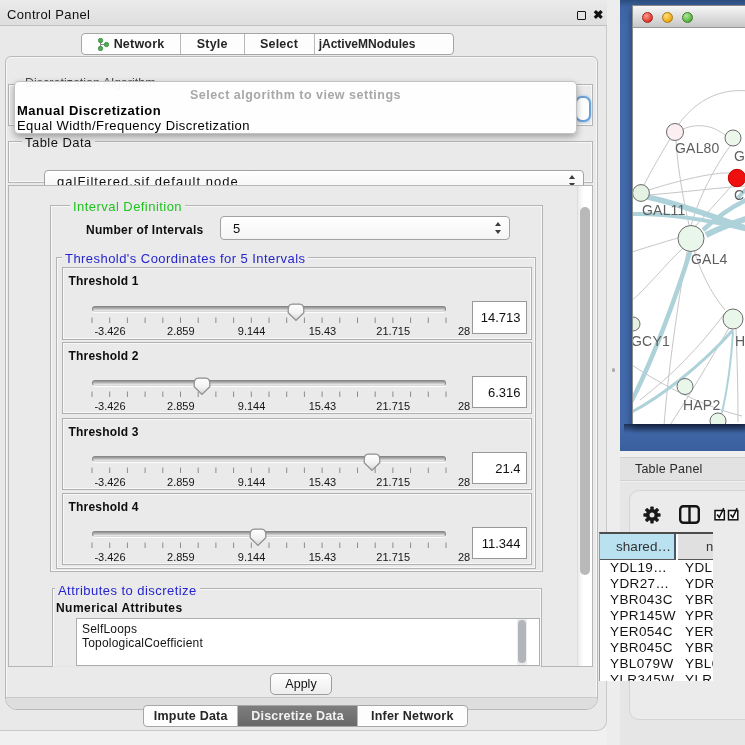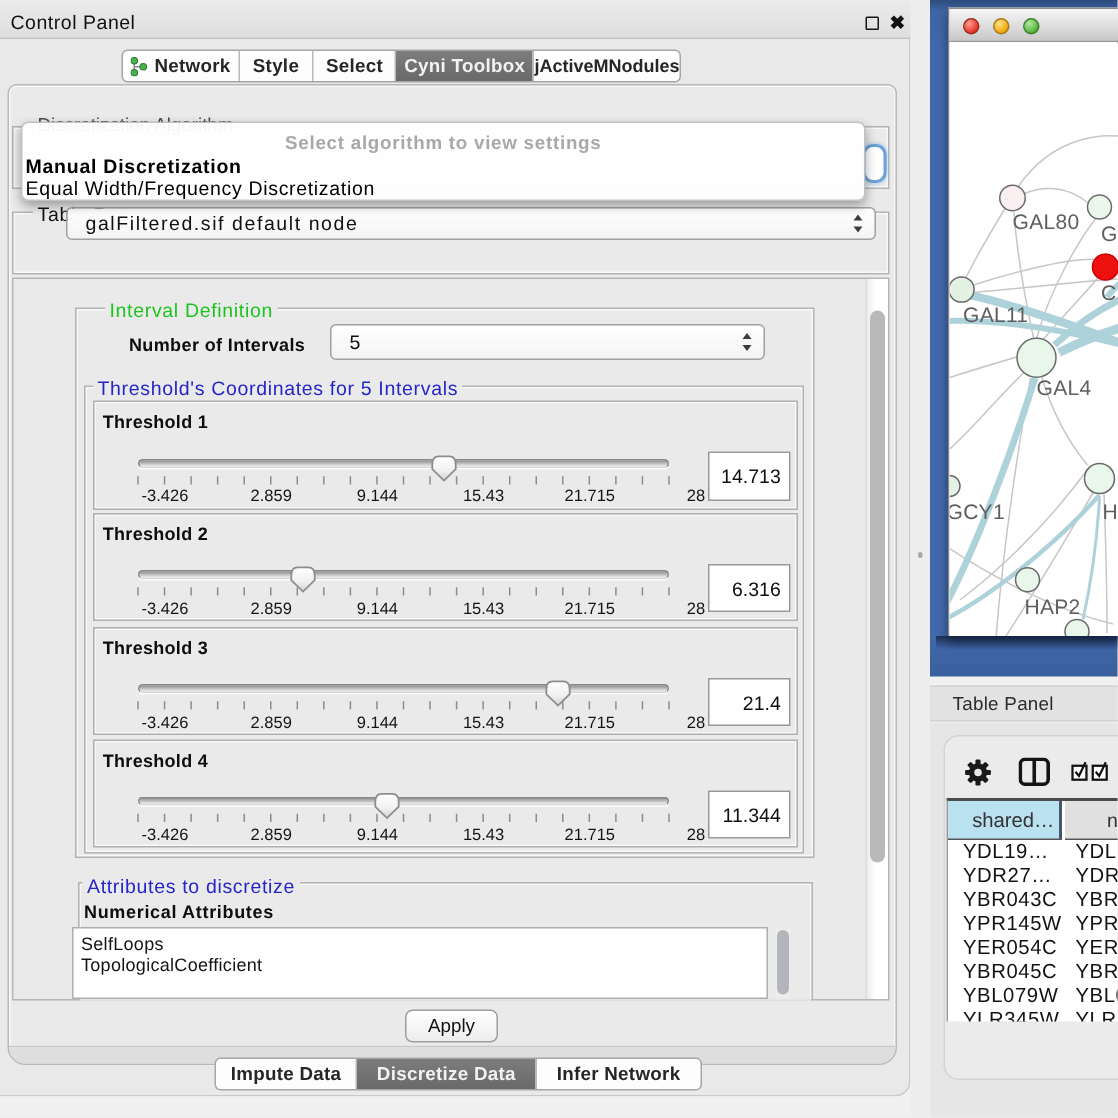--- a/index.html
+++ b/index.html
@@ -71,21 +71,21 @@
   background:linear-gradient(#8f8f8f,#b9b9b9 45%,#e2e2e2 85%,#f2f2f2); border:1px solid #888888; border-bottom-color:#d8d8d8;
   box-shadow:0 1px 0 rgba(255,255,255,0.9); }
 .tpanel .ticks { position:absolute; }
 .tpanel .tlab { position:absolute; top:57px; width:80px; text-align:center; font-size:11px; color:#141414;padding-left:36px; }
 .tpanel .thumb { position:absolute; }
 .tpanel .tval { position:absolute; left:408.5px; top:33px; width:55px; height:32.5px; background:#fff;
   border:1px solid #989898; font-size:13px; color:#101010; text-align:right;
   line-height:31px; padding-right:5px; }
 
 
-#attrlist { position:absolute; left:48px; top:618px; width:464px; height:48px; background:#fff;
+#attrlist { position:absolute; left:76px; top:618px; width:464px; height:48px; background:#fff;
   border:1px solid #aeaeae; overflow:hidden; font-size:12px; color:#141414; letter-spacing:0.2px; padding-top:2.5px; }
 #attrlist div { padding-left:5px; height:14.6px; line-height:14.6px; }
 #alsb { position:absolute; left:517px; top:619px; width:10px; height:46px; background:#ededed; }
 #alsb .th { position:absolute; left:1px; top:1px; width:8px; height:43px; background:#b2b6ba; border-radius:4px; }
 
 #applybtn { position:absolute; left:270px; top:673px; width:62px; height:22px;
   background:linear-gradient(#ffffff,#ededed); border:1px solid #9e9e9e; border-radius:5px;
   font-size:12.5px; color:#111; text-align:center; line-height:20px; }
 
 
@@ -100,21 +100,21 @@
 .light { position:absolute; top:5.5px; width:11px; height:11px; border-radius:50%; }
 #netcanvas { position:absolute; left:0; top:23px; width:113px; height:395px; background:#fff; overflow:hidden; }
 
 #tpbar { position:absolute; left:620px; top:457px; width:125px; height:24px; background:#e2e2e2;
   border-top:1px solid #d0d0d0; border-bottom:1px solid #d2d2d2; }
 #tpbar span { position:absolute; left:15px; top:4px; font-size:12.5px; color:#2a2a2a; letter-spacing:0.2px; }
 #tablearea { position:absolute; left:620px; top:482px; width:125px; height:263px; background:#e6e6e6; }
 #tpanelbox { position:absolute; left:629px; top:490px; width:130px; height:230px; background:#ebebeb;
   border:1px solid #d4d4d4; border-radius:10px; }
 
-#thetable { position:absolute; left:631px; top:532px; width:114px; height:149px; overflow:hidden;
+#thetable { position:absolute; left:599px; top:532px; width:114px; height:149px; overflow:hidden;
   border-left:1px solid #9a9a9a; border-top:2px solid #4c4c4c; background:#fff; }
 #thead1 { position:absolute; left:0; top:0; width:76px; height:26px; background:#b9e1f0;
   border-right:2px solid #47586b; border-bottom:1.5px solid #565656;
   font-size:13.5px; color:#333; text-align:center; line-height:25px; padding-left:13px; }
 #thead2 { position:absolute; left:78px; top:0; width:40px; height:26px; background:#e0e0e0;
   border-bottom:1.5px solid #565656; font-size:13px; color:#333; padding-left:28px; line-height:25px; }
 .trow { position:absolute; left:0; width:114px; height:16px; font-size:13.5px; line-height:16px; color:#131313; letter-spacing:0.4px; }
 .trow .tc1 { position:absolute; left:10px; }
 .trow .tc2 { position:absolute; left:85px; }
 #hsb { position:absolute; left:0px; top:162px; width:114px; height:13px; background:#fbfbfb; border-top:1px solid #d4d4d4; }
@@ -135,34 +135,33 @@
       <line x1="2.5" y1="3" x2="2.5" y2="10" stroke="#8a8a8a" stroke-width="1"></line>
       <line x1="2.5" y1="6.5" x2="8" y2="6.5" stroke="#8a8a8a" stroke-width="1"></line>
       <circle cx="2.5" cy="2.5" r="2.2" fill="#4caf50" stroke="#2e7d32" stroke-width="0.7"></circle>
       <circle cx="2.5" cy="10.5" r="2.2" fill="#4caf50" stroke="#2e7d32" stroke-width="0.7"></circle>
       <circle cx="8.5" cy="6.5" r="2.2" fill="#4caf50" stroke="#2e7d32" stroke-width="0.7"></circle>
     </svg>
     <span>Network</span>
     </div>
   <div class="seg" style="width:63.5px">Style</div>
   <div class="seg" style="width:70px">Select</div>
-  <div class="seg sel" style="width:117.5px">Cyni Toolbox</div>
   <div class="seg" style="width:105px;font-size:12px;letter-spacing:0px">jActiveMNodules</div>
 </div>
 
 <div id="mainpanel"></div>
 <div id="pfooter"></div>
 
 <div class="tbox" style="left:8px;top:84px;width:585px;height:42px"></div>
 <div id="dtitle">Discretization Algorithm</div>
 <div id="dfocus"></div>
 
 <div class="tbox" style="left:8px;top:141px;width:585px;height:42px"></div>
 <div class="tboxlab" style="left:22px;top:135px;color:#141414">Table Data</div>
-<div class="combo" style="left:44px;top:138px;width:540px;height:22px">
+<div class="combo" style="left:44px;top:170px;width:540px;height:22px">
   <span class="cv" style="letter-spacing:1.05px">galFiltered.sif default node</span>
     <span class="arrows"></span>
 </div>
 
 <div id="popup">
   <div class="ph">Select algorithm to view settings</div>
   <div class="i1">Manual Discretization</div>
   <div class="i2">Equal Width/Frequency Discretization</div>
 </div>
 

